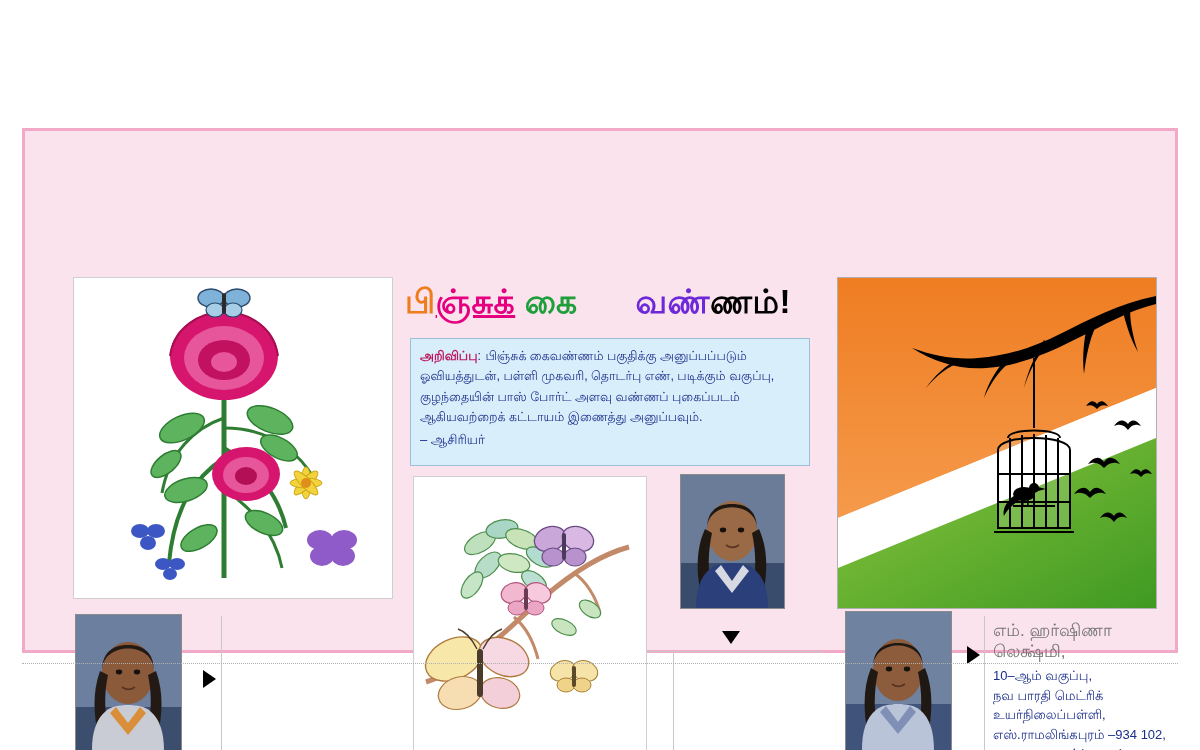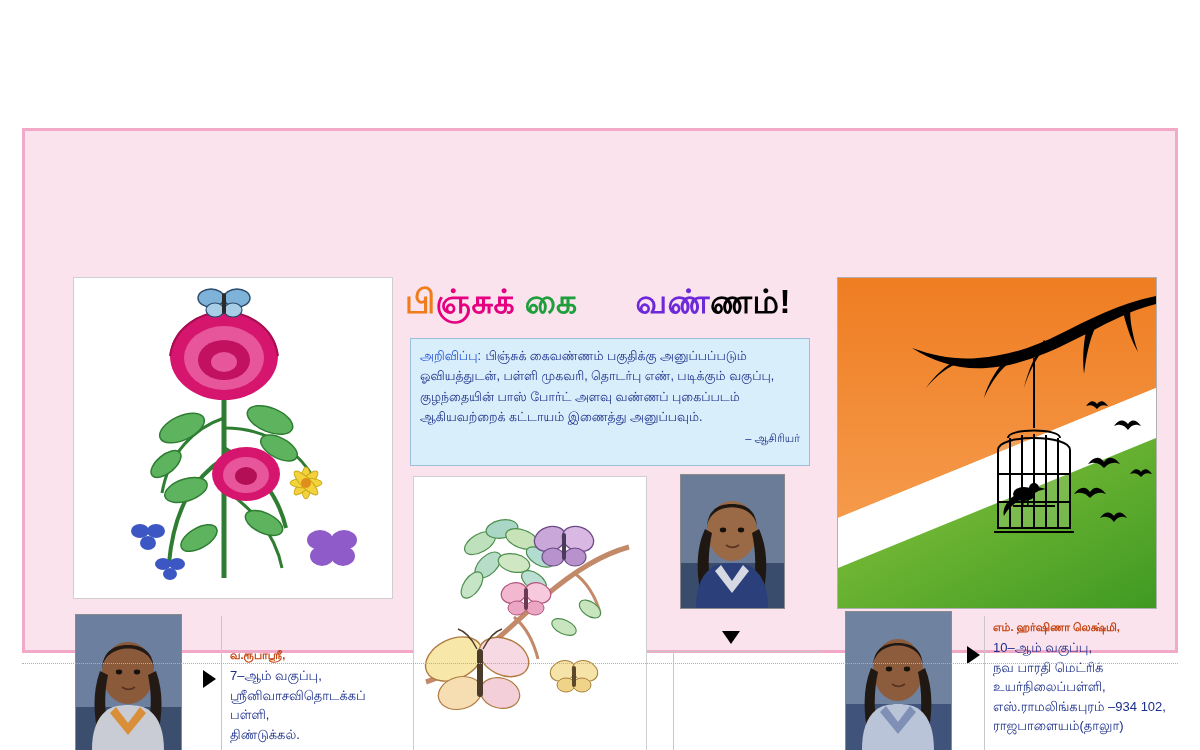--- a/index.html
+++ b/index.html
@@ -49,52 +49,51 @@
     left: 380px;
     top: 152px;
     width: 410px;
     height: 48px;
     font-size: 33px;
     font-weight: bold;
     letter-spacing: 0.5px;
     white-space: nowrap;
   }
   .headline .s1 { color: #f07d1b; }
-  .headline .s2 { color: #e4007f; }
+  .headline .s2 { color: #e4007f; text-decoration: underline; }
   .headline .s3 { color: #1f9f3c; }
   .headline .s4 { color: #6d28d9; margin-left: 48px; }
   .headline .s5 { color: #000000; }
 
   
   .notice {
     position: absolute;
     left: 385px;
     top: 207px;
     width: 400px;
     height: 128px;
     background: #d9eefb;
     border: 1px solid #9bbfd6;
     box-sizing: border-box;
     padding: 7px 9px 4px 9px;
   }
   .notice .label {
-    color: #1d4ed8;
-    font-weight: normal;
+    color: #be185d;
+    font-weight: bold;
     font-size: 12.5px;
   }
   .notice .body {
     color: #1a2e8a;
     font-size: 12.5px;
     line-height: 1.55;
     display: inline;
   }
   .notice .sign {
     color: #1a2e8a;
-    font-size: 11px;
-    text-align: right;
+    font-size: 13px;
     margin-top: 4px;
   }
 
   
   .art {
     position: absolute;
     background: #ffffff;
     border: 1px solid #cfcfcf;
     overflow: hidden;
   }
@@ -109,23 +108,23 @@
     border: 1px solid #8a8a8a;
     overflow: hidden;
   }
   .photo-1 { left: 50px;  top: 483px; width: 105px; height: 135px; }
   .photo-2 { left: 655px; top: 343px; width: 103px; height: 133px; }
   .photo-3 { left: 820px; top: 480px; width: 105px; height: 138px; }
 
   
   .caption { position: absolute; }
   .caption .name {
-    color: #c2410c;
-    font-size: 11px;
-    font-weight: bold;
+    color: #737373;
+    font-size: 17px;
+    font-weight: normal;
     margin-bottom: 3px;
   }
   .caption .line {
     color: #1a2e8a;
     font-size: 13px;
     line-height: 1.5;
   }
   .cap-1 { left: 205px; top: 518px; width: 165px; }
   .cap-2 { left: 622px; top: 528px; width: 175px; }
   .cap-3 { left: 968px; top: 490px; width: 180px; }
@@ -428,27 +427,20 @@
         <path d="M30 98 C38 90 66 90 74 98 C84 106 88 120 88 138 L16 138 C16 120 20 106 30 98 Z" fill="#b9c4d8"></path>
         <path d="M40 94 L52 110 L64 94 L70 100 L52 122 L34 100 Z" fill="#7f8fb5"></path>
         <ellipse cx="43" cy="57" rx="3.2" ry="2.4" fill="#16110d"></ellipse>
         <ellipse cx="61" cy="57" rx="3.2" ry="2.4" fill="#16110d"></ellipse>
         <path d="M46 72 C50 75 55 75 59 72" stroke="#5a3322" stroke-width="1.6" fill="none"></path>
       </svg>
     </div>
 
     <div class="v-sep vs-1"></div>
     <div class="arrow-right ar-1"></div>
-    <div class="caption cap-1">
-      <div class="name">வ.ரூபாஸ்ரீ,</div>
-      <div class="line">7–ஆம் வகுப்பு,</div>
-      <div class="line">ஸ்ரீனிவாசவிதொடக்கப்</div>
-      <div class="line">பள்ளி,</div>
-      <div class="line">திண்டுக்கல்.</div>
-    </div>
 
     <div class="v-sep vs-2"></div>
     <div class="h-sep hs-2"></div>
     <div class="arrow-down ad-2"></div>
 
     <div class="v-sep vs-3"></div>
     <div class="arrow-right ar-3"></div>
     <div class="caption cap-3">
       <div class="name">எம். ஹர்ஷிணா லெக்ஷ்மி,</div>
       <div class="line">10–ஆம் வகுப்பு,</div>

